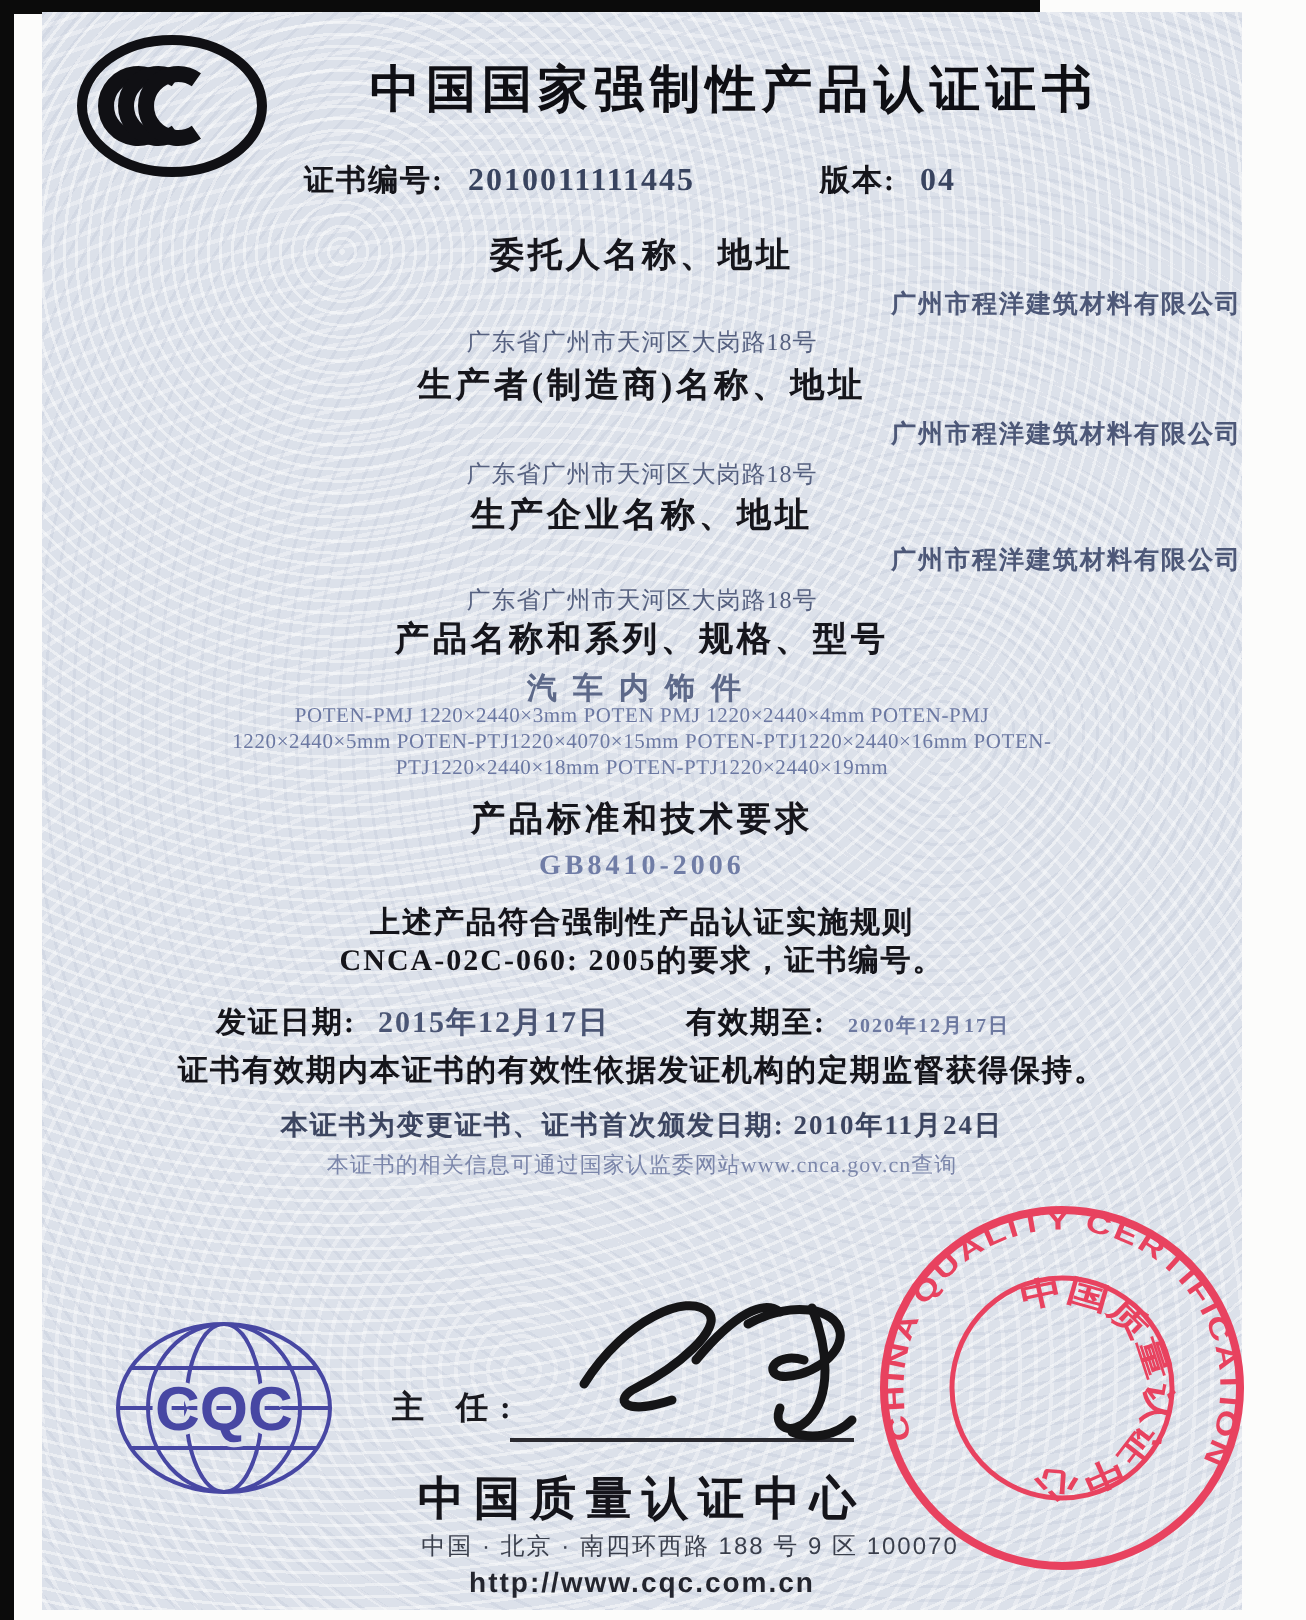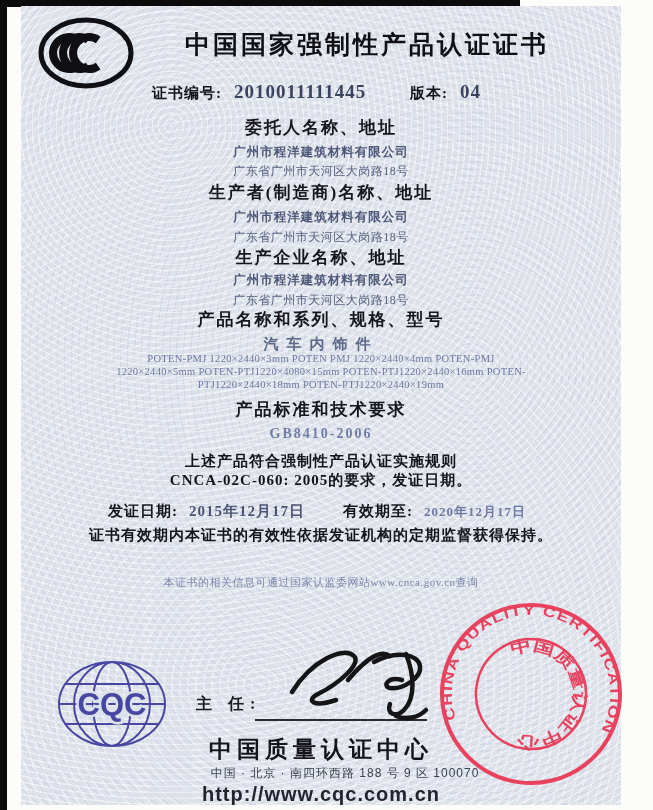--- a/index.html
+++ b/index.html
@@ -12,38 +12,38 @@
          background-image:
            repeating-radial-gradient(circle at 25% 15%, rgba(255,255,255,.45) 0 1.5px, rgba(214,220,232,0) 1.5px 6px),
            repeating-radial-gradient(circle at 75% 45%, rgba(168,178,200,.18) 0 1.5px, rgba(214,220,232,0) 1.5px 7px),
            repeating-radial-gradient(circle at 40% 85%, rgba(255,255,255,.35) 0 2px, rgba(214,220,232,0) 2px 8px);}
   .abs{position:absolute;}
   .ctr{left:0;right:0;text-align:center;}
   .title{top:22px;left:100px;right:8px;text-align:center;font-size:25px;font-weight:bold;
          letter-spacing:3px;color:#0f0f14;}
   .certrow span,.daterow span{white-space:nowrap;margin-top:16px;}
   .lab{font-weight:bold;font-size:15px;color:#15151b;letter-spacing:1px;}
-  .num{font-weight:bold;font-size:19px;color:#39445f;letter-spacing:1px;}
+  .num{font-weight:bold;font-size:16px;color:#39445f;letter-spacing:1px;}
   .h{font-size:17px;font-weight:bold;color:#16161c;letter-spacing:2px;}
-  .v{font-size:12.5px;color:#4d5878;letter-spacing:1px;font-weight:bold;}
+  .v{font-size:12.5px;color:#4d5878;letter-spacing:1px;font-weight:bold;text-align:right;}
   .vl{font-size:12px;color:#566180;letter-spacing:.5px;}
   .prodname{font-size:15px;color:#5d6989;letter-spacing:8px;font-weight:bold;}
   .spec{font-size:10.5px;color:#6b78a2;line-height:13px;letter-spacing:.3px;}
   .std{font-size:14px;color:#707da6;letter-spacing:2px;font-weight:bold;}
   .stmt{font-size:15px;font-weight:bold;color:#15151b;letter-spacing:1px;}
   .dval{font-size:15px;font-weight:bold;color:#4a5574;letter-spacing:1px;}
-  .dval2{font-size:13px;font-weight:bold;color:#6d79a0;letter-spacing:1px;}
+  .dval2{font-size:10px;font-weight:bold;color:#6d79a0;letter-spacing:1px;}
   .note1{font-size:15px;font-weight:bold;color:#15151b;letter-spacing:1px;}
   .note2{font-size:13.5px;font-weight:bold;color:#3c4560;letter-spacing:1px;}
   .note3{font-size:11px;color:#7b86aa;letter-spacing:.5px;}
   .director{font-size:16px;font-weight:bold;color:#1a1a20;letter-spacing:6px;}
   .sigline{border-bottom:2px solid #2a2a30;}
   .org{font-size:23px;font-weight:bold;color:#14141a;letter-spacing:5px;}
   .footaddr{font-size:12px;color:#3a3f4c;letter-spacing:1px;font-family:"Liberation Sans","DejaVu Sans",sans-serif;}
-  .url{font-size:20px;font-weight:bold;color:#23252e;letter-spacing:1px;font-family:"Liberation Sans","DejaVu Sans",sans-serif;}
+  .url{font-size:14px;font-weight:bold;color:#23252e;letter-spacing:1px;font-family:"Liberation Sans","DejaVu Sans",sans-serif;}
 </style>
 </head>
 <body>
 
 <div class="scan">
   <div class="edge-left"></div>
   <div class="edge-top"></div>
 
   <div class="paper">
 
@@ -75,39 +75,40 @@
     <div class="abs ctr v" style="top:203px;">广州市程洋建筑材料有限公司</div>
     <div class="abs ctr vl" style="top:223px;">广东省广州市天河区大岗路18号</div>
 
     <div class="abs ctr h" style="top:240px;">生产企业名称、地址</div>
     <div class="abs ctr v" style="top:266px;">广州市程洋建筑材料有限公司</div>
     <div class="abs ctr vl" style="top:286px;">广东省广州市天河区大岗路18号</div>
 
     <div class="abs ctr prodname" style="top:329px;">汽车内饰件</div>
     <div class="abs ctr h" style="top:302px;">产品名称和系列、规格、型号</div>
     <div class="abs ctr spec" style="top:346px;left:30px;right:30px;">POTEN-PMJ 1220×2440×3mm POTEN PMJ 1220×2440×4mm POTEN-PMJ</div>
-    <div class="abs ctr spec" style="top:359px;left:30px;right:30px;">1220×2440×5mm POTEN-PTJ1220×4080×15mm POTEN-PTJ1220×2440×16mm POTEN-</div>
+    <div class="abs ctr spec" style="top:359px;left:30px;right:30px;">1220×2440×5mm POTEN-PTJ1220×4070×15mm POTEN-PTJ1220×2440×16mm POTEN-</div>
     <div class="abs ctr spec" style="top:372px;left:30px;right:30px;">PTJ1220×2440×18mm POTEN-PTJ1220×2440×19mm</div>
 
     <div class="abs ctr h" style="top:392px;">产品标准和技术要求</div>
     <div class="abs ctr std" style="top:420px;">GB8410-2006</div>
 
     <div class="abs ctr stmt" style="top:446px;">上述产品符合强制性产品认证实施规则</div>
-    <div class="abs ctr stmt" style="top:465px;">CNCA-02C-060: 2005的要求，发证日期。</div>
+    <div class="abs ctr stmt" style="top:465px;">CNCA-02C-060: 2005的要求，证书编号。</div>
 
     <div class="abs daterow" style="top:496px;left:87px;">
       <span class="lab">发证日期:</span>
       <span class="dval" style="margin-left:7px;">2015年12月17日</span>
     </div>
     <div class="abs daterow" style="top:496px;left:322px;">
       <span class="lab">有效期至:</span>
       <span class="dval2" style="margin-left:7px;">2020年12月17日</span>
     </div>
 
     <div class="abs ctr note1" style="top:520px;">证书有效期内本证书的有效性依据发证机构的定期监督获得保持。</div>
+    <div class="abs ctr note2" style="top:548px;">本证书为变更证书、证书首次颁发日期: 2010年11月24日</div>
     <div class="abs ctr note3" style="top:569px;">本证书的相关信息可通过国家认监委网站www.cnca.gov.cn查询</div>
 
     <div class="abs" style="left:32px;top:648px;">
       <svg width="118" height="112" viewBox="0 0 118 112">
         <defs>
             <clipPath id="globeClip">
               <ellipse cx="59" cy="50" rx="53" ry="42"></ellipse>
             </clipPath>
           </defs>
         <g stroke="#4747a3" fill="none" stroke-width="2">

